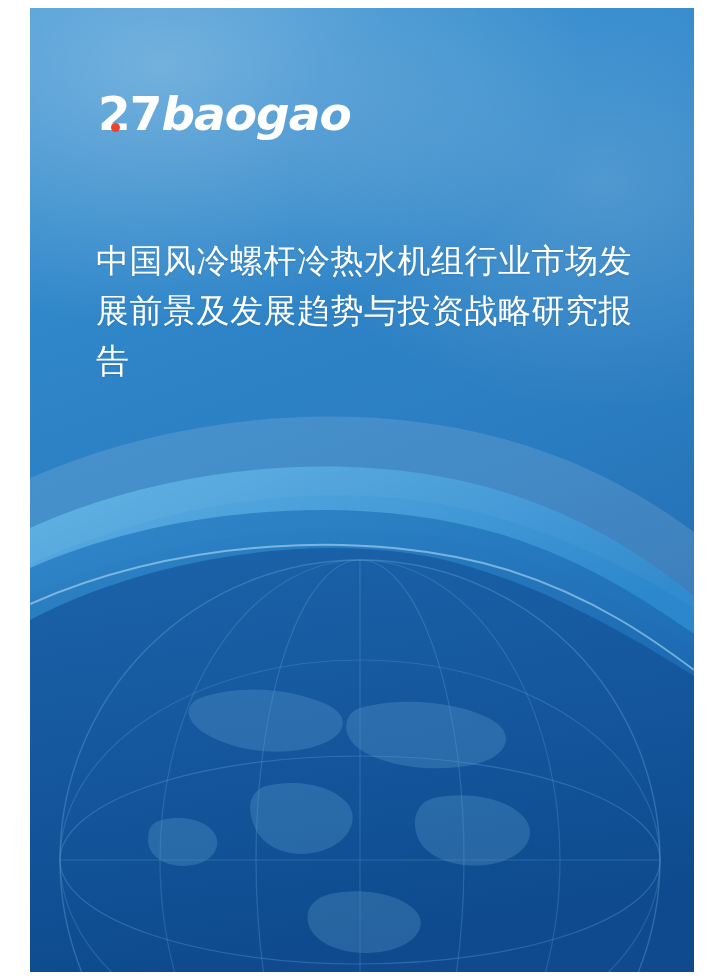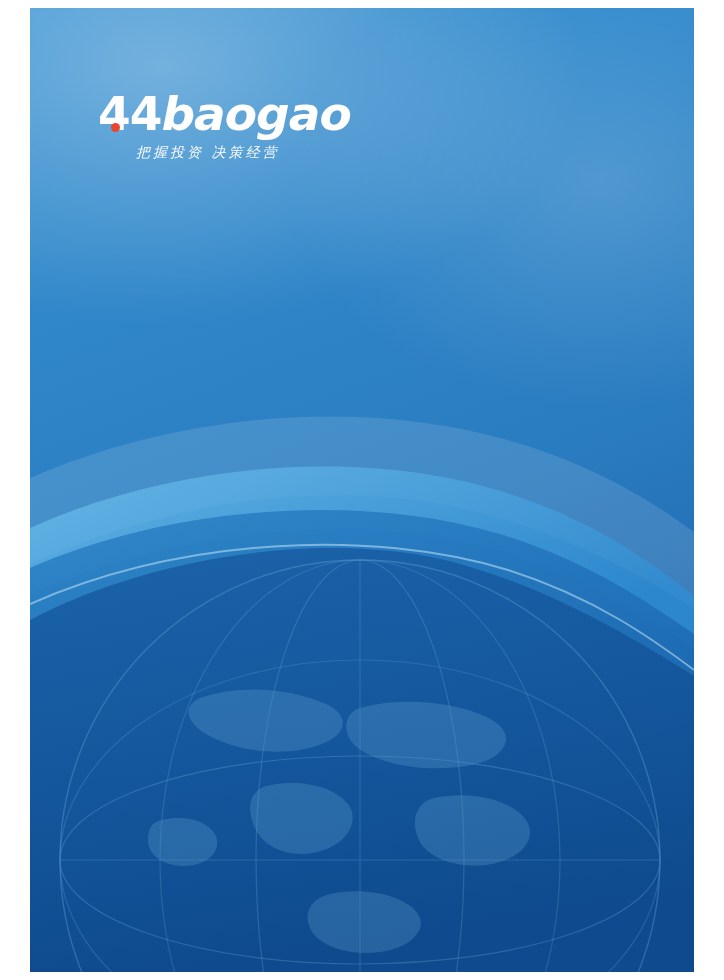--- a/index.html
+++ b/index.html
@@ -160,21 +160,21 @@
           <path d="M132,812 C156,806 180,814 186,828 C192,844 176,858 154,858 C132,858 118,846 118,832 C118,820 122,814 132,812 Z"></path>
           <path d="M300,886 C336,878 376,888 388,906 C398,922 380,940 350,944 C318,948 288,938 280,920 C272,902 284,890 300,886 Z"></path>
         </g>
       </g>
 
       <path d="M0,596 C150,530 340,520 478,562 C566,590 624,632 664,662" fill="none" stroke="#bfe4fa" stroke-width="2" opacity="0.55"></path>
     </svg>
 
     <div class="logo">
       <div class="logo-main">
-        <span class="logo-51">44</span><span class="logo-word">baogao</span>
+        <span class="logo-51">27</span><span class="logo-word">baogao</span>
       </div>
       <div class="logo-dot"></div>
-      <div class="logo-sub">把握投资 决策经营</div>
     </div>
 
+    <div class="title">中国风冷螺杆冷热水机组行业市场发展前景及发展趋势与投资战略研究报告</div>
 
   </div>
 </div>
 
 </body></html>

